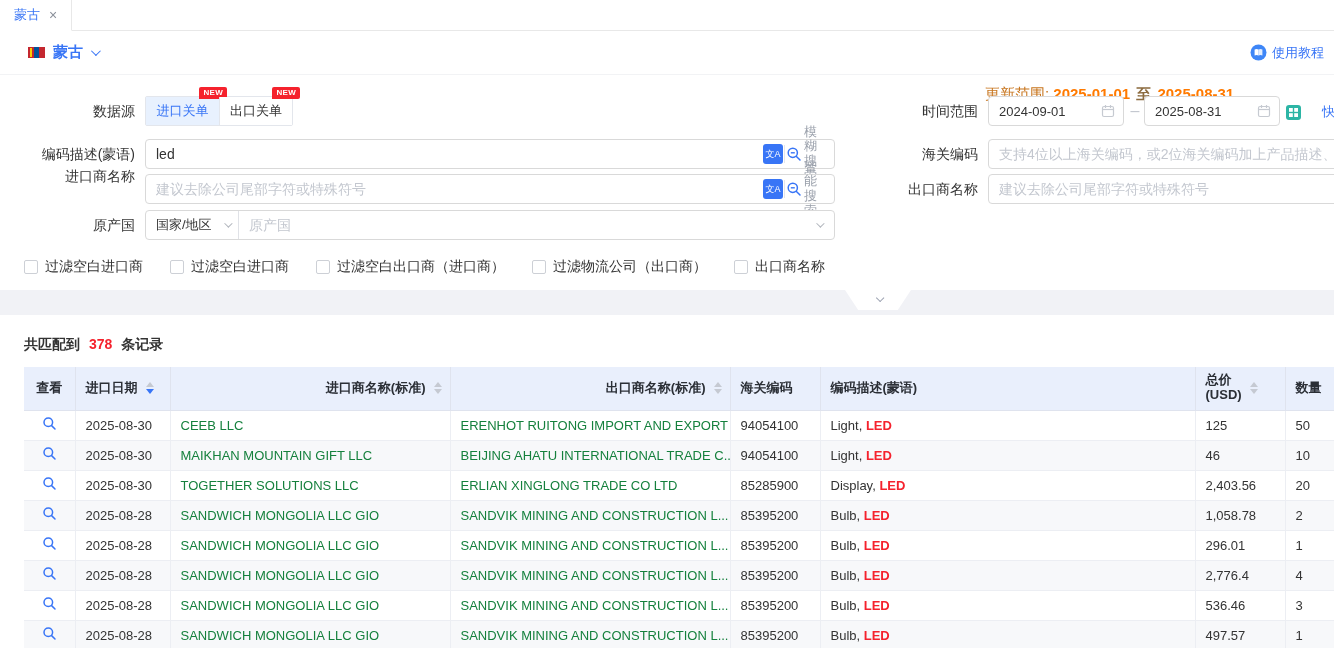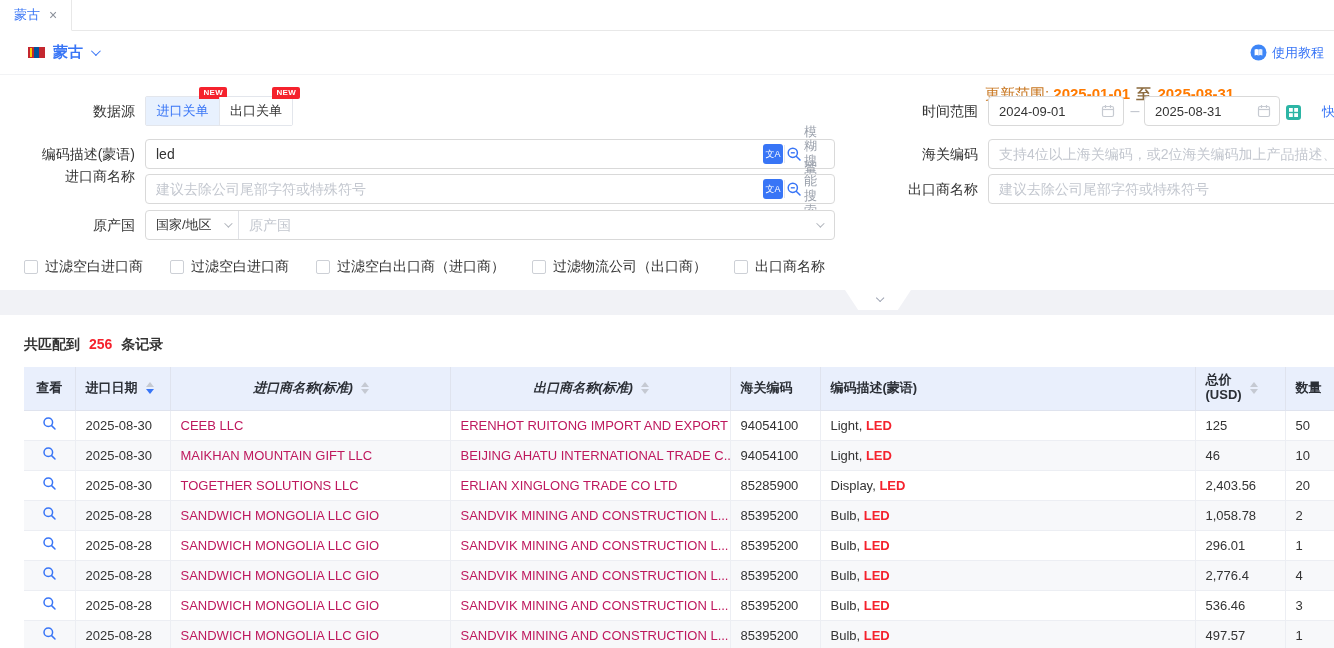--- a/index.html
+++ b/index.html
@@ -81,24 +81,24 @@
   
   .tbl-wrap { margin-left:24px; width:1310px; overflow:hidden; }
   table { border-collapse:collapse; table-layout:fixed; width:1316px; font-size:13px; }
   thead th { background:#e9effc; height:43px; font-weight:600; color:#2b2f36; text-align:left;
     padding:0 8px 0 10px; border-right:1px solid #dfe3ee; border-bottom:1px solid #dfe3ee; }
   thead th.center { text-align:center; padding:0; }
   tbody td { height:30px; padding:0 8px 0 10px; border-right:1px solid #eceef3; border-bottom:1px solid #eceef3;
     white-space:nowrap; overflow:hidden; color:#333; }
   tbody tr:nth-child(even) td { background:#f7f8fa; }
   td.center { text-align:center; padding:0; }
-  .link { color:#be185d; cursor:pointer;margin-top:24px; }
+  .link { color:#15803d; cursor:pointer;margin-top:24px; }
   .kw { color:#f5222d; font-weight:bold; }
   .th-flex { display:flex; align-items:center; }
-  .th-flex.spread { justify-content:center;font-style:italic; }
+  .th-flex.spread { justify-content:flex-end; }
   .sorter { display:inline-flex; flex-direction:column; gap:2px; margin-left:8px; cursor:pointer; }
   .sorter i { display:block; width:0; height:0; border-left:4px solid transparent; border-right:4px solid transparent; }
   .sorter .up { border-bottom:5px solid #c5c9d2; }
   .sorter .down { border-top:5px solid #c5c9d2; }
   .sorter .down.active { border-top-color:#3875f6; }
   .two-line { line-height:1.15; }
   .view-ico { cursor:pointer; display:inline-flex; }
 </style>
 </head>
 <body>
@@ -255,21 +255,21 @@
 </div>
 
 <div class="band">
   <div class="notch">
     <span class="caret"></span>
   </div>
 </div>
 
 <div class="results">
   <span>共匹配到</span>
-  <span class="cnt">256</span>
+  <span class="cnt">378</span>
   <span>条记录</span>
 </div>
 
 <div class="tbl-wrap">
 <table>
   <colgroup>
         <col style="width:51px">
         <col style="width:95px">
         <col style="width:280px">
         <col style="width:280px">

